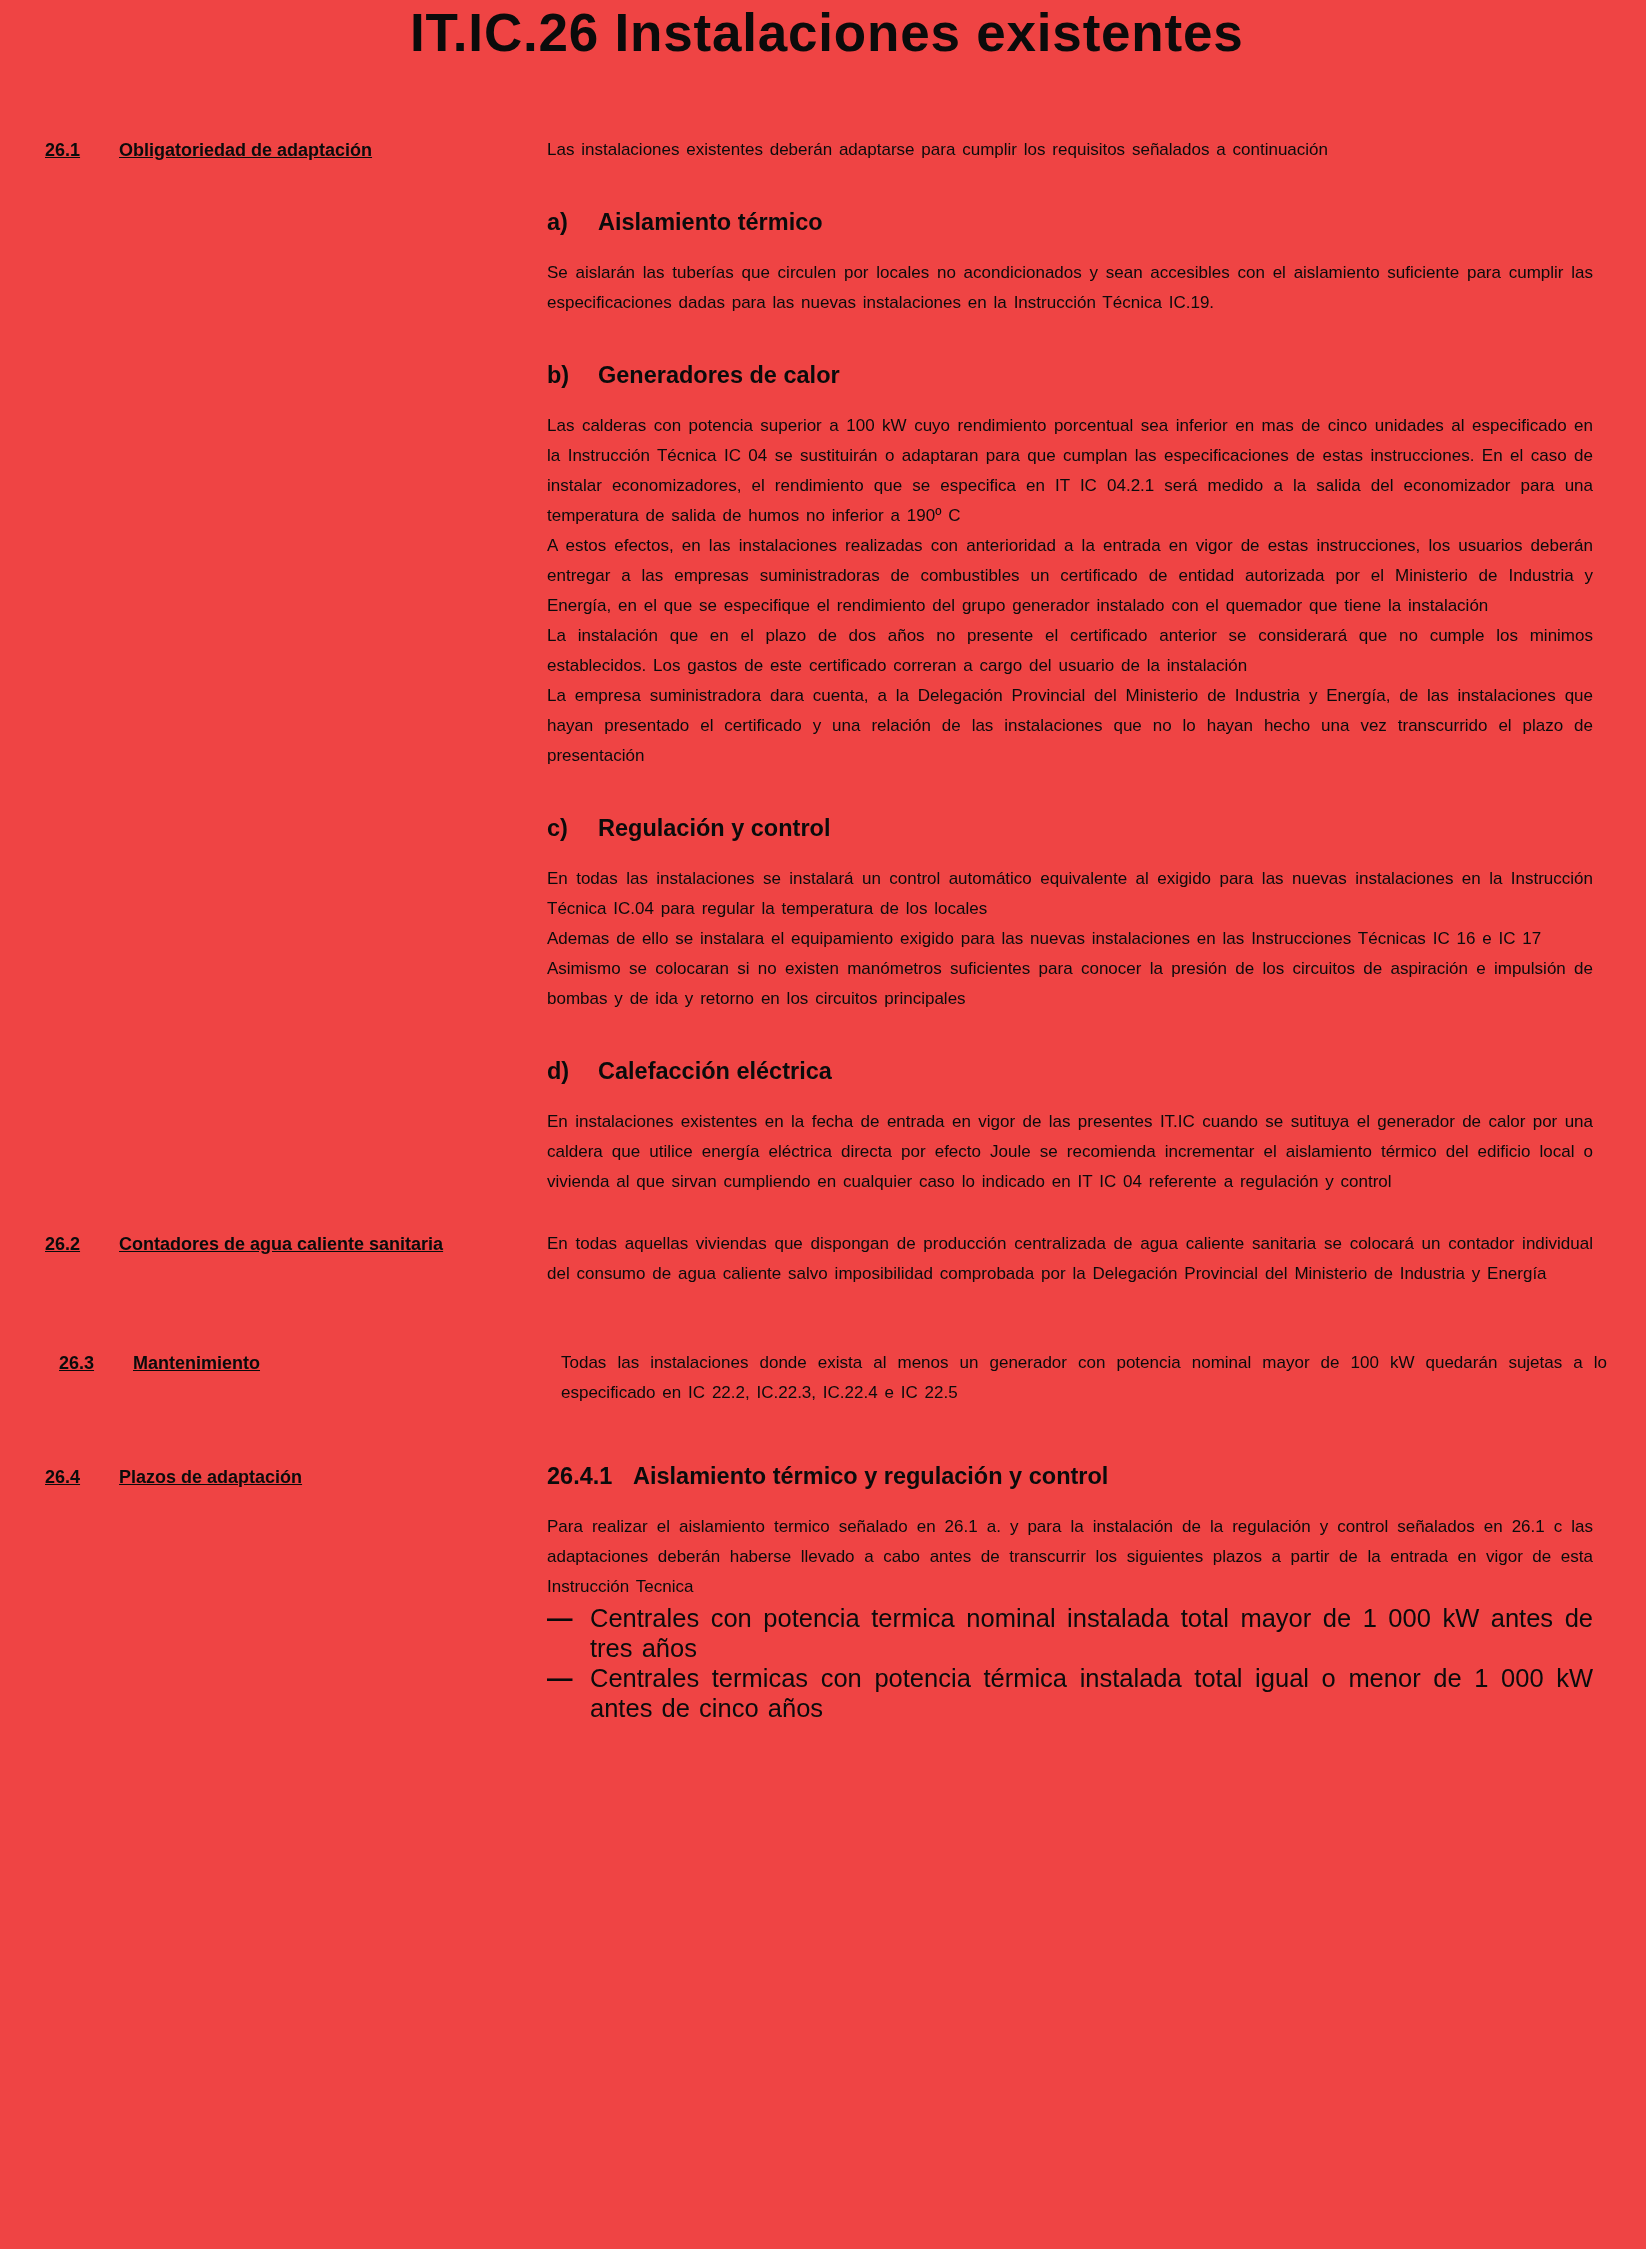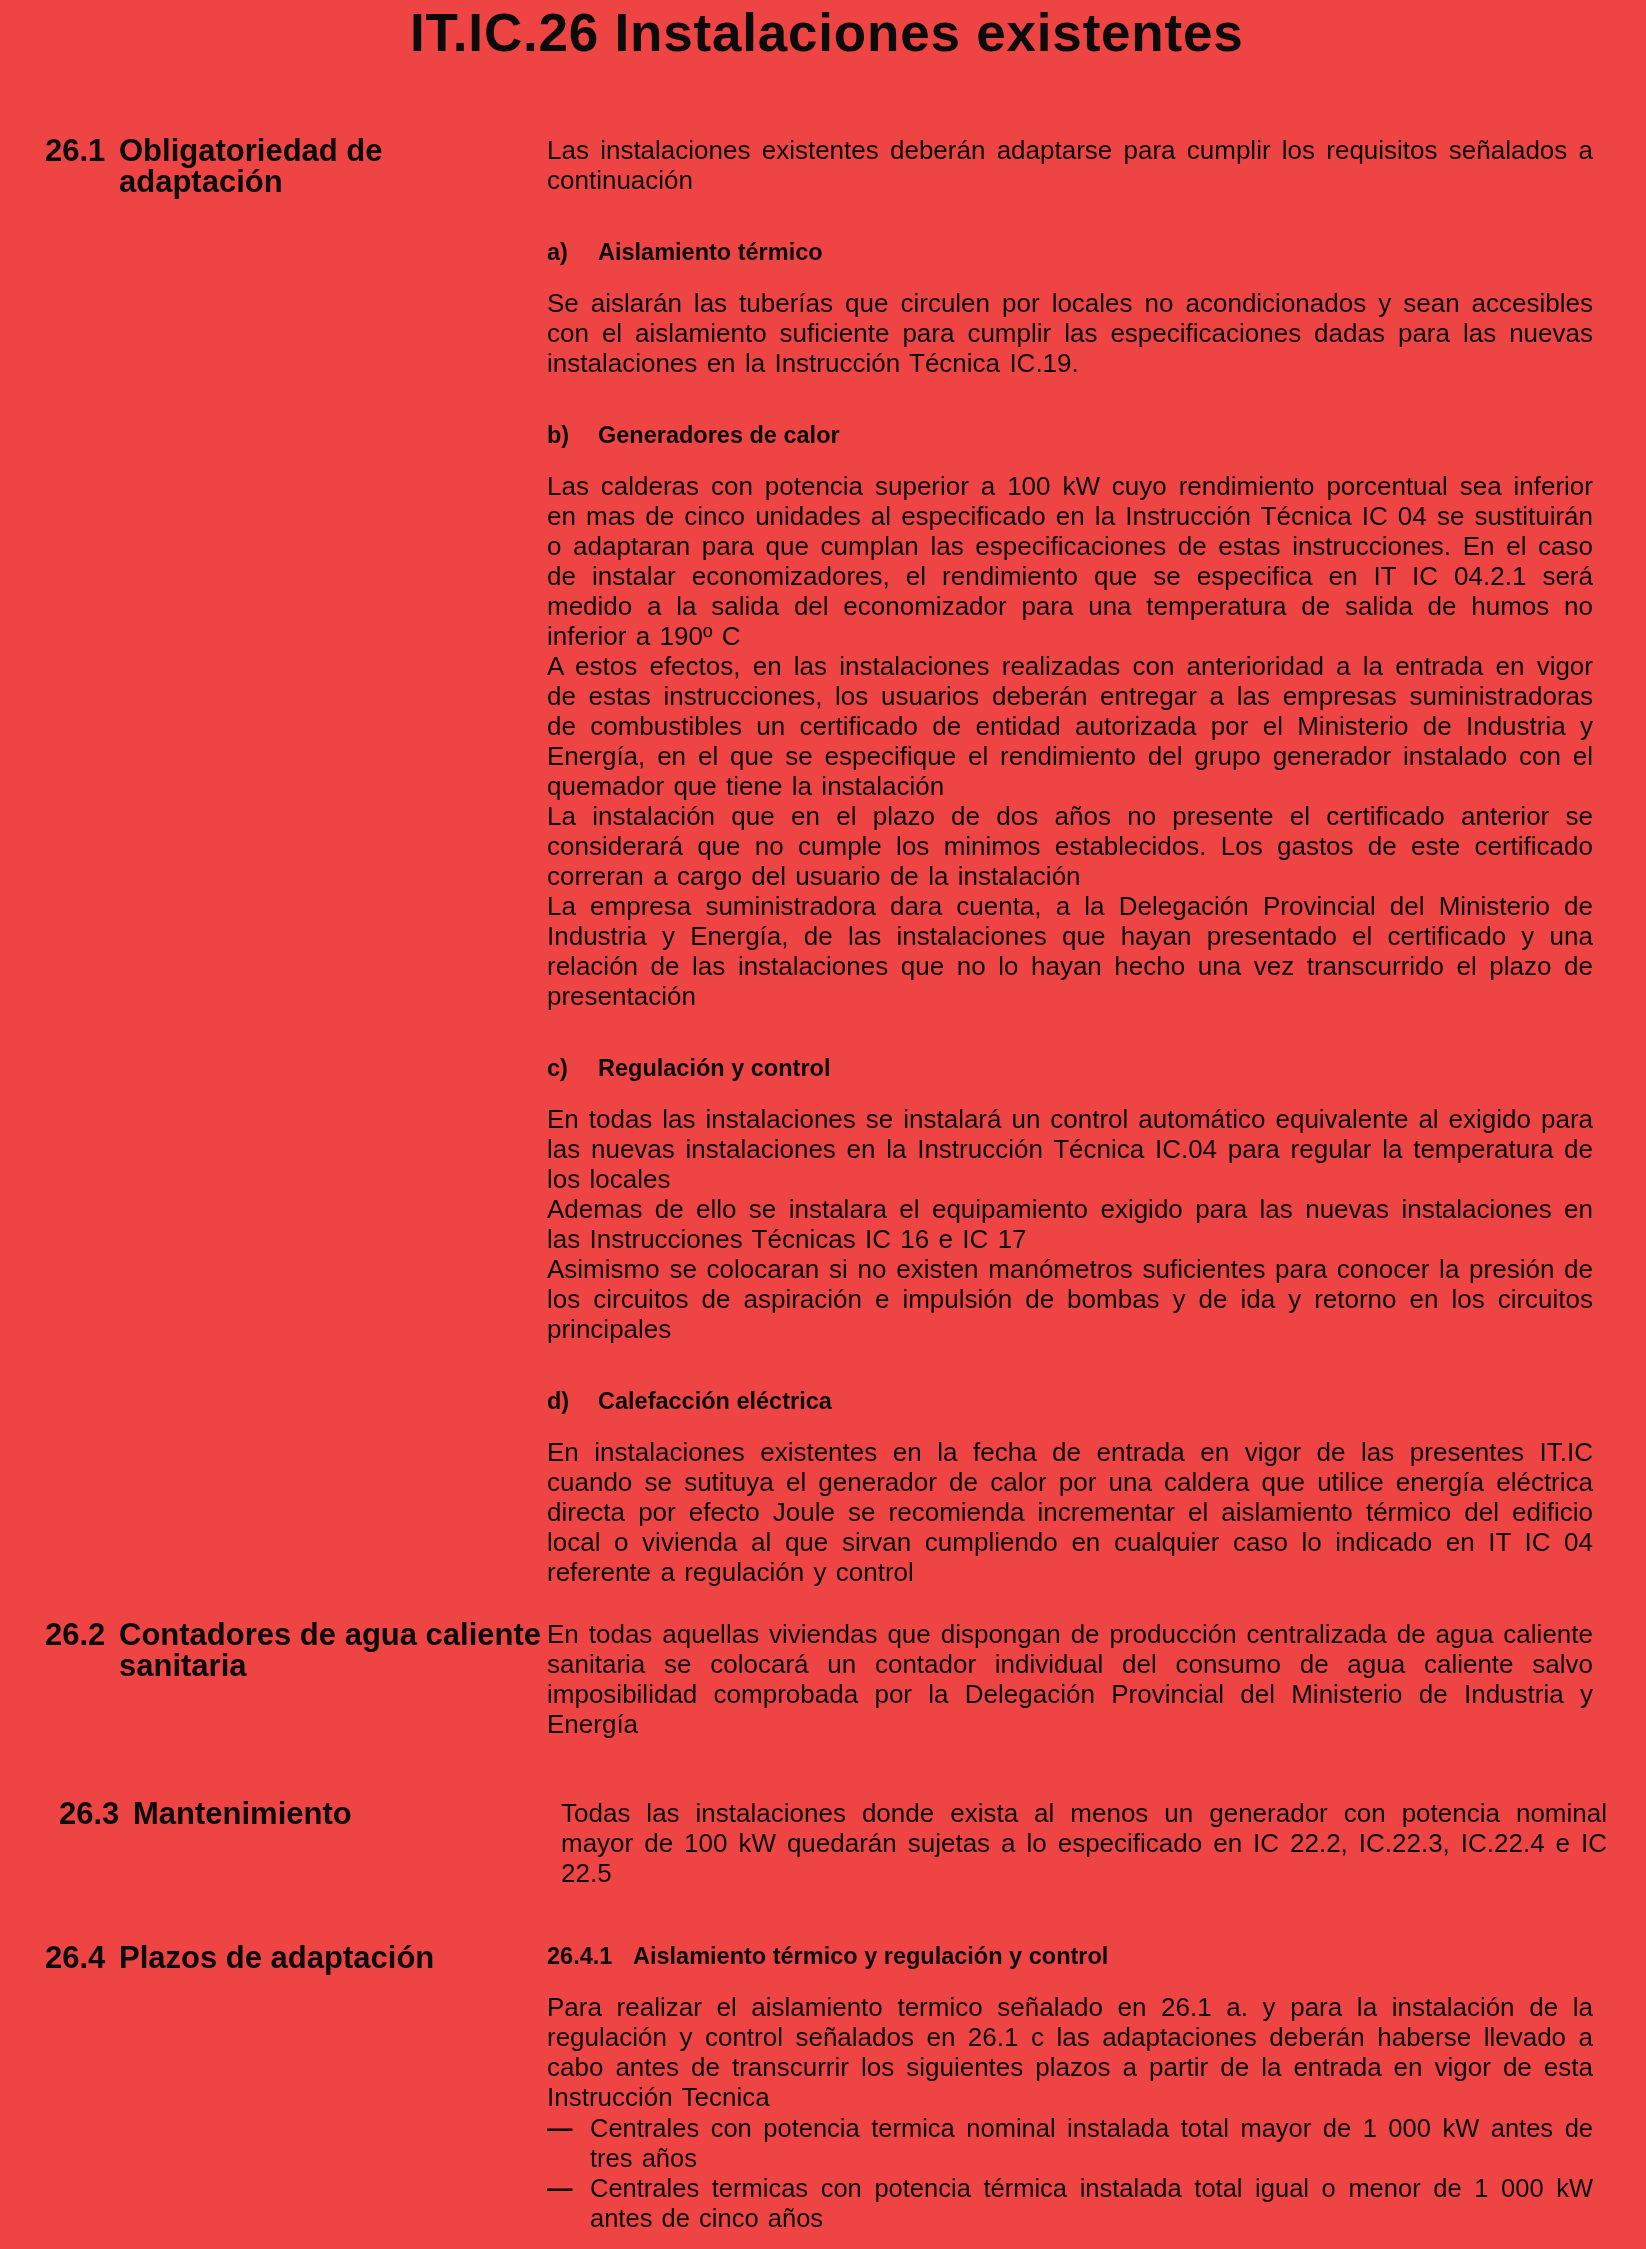--- a/index.html
+++ b/index.html
@@ -36,33 +36,34 @@
     flex: none;
     box-sizing: border-box;
     padding-left: 45px;
   }
   .body-col {
     width: 1046px;
     flex: none;
   }
   .margin-heading {
     display: flex;
-    font-size: 31px;
+    font-size: 18px;
     font-weight: bold;
     line-height: 31px;
+    text-decoration: underline;
   }
   .margin-heading .sec-num {
     width: 74px;
     flex: none;
   }
   .margin-heading .sec-title {
     flex: 1;
   }
   p.body-text {
-    font-size: 26px;
+    font-size: 17px;
     line-height: 30px;
     text-align: justify;
     margin: 0;
     word-spacing: 2.1px;
   }
   .para-gap {
     margin-top: 0;
   }
   .sub-heading {
     display: flex;

